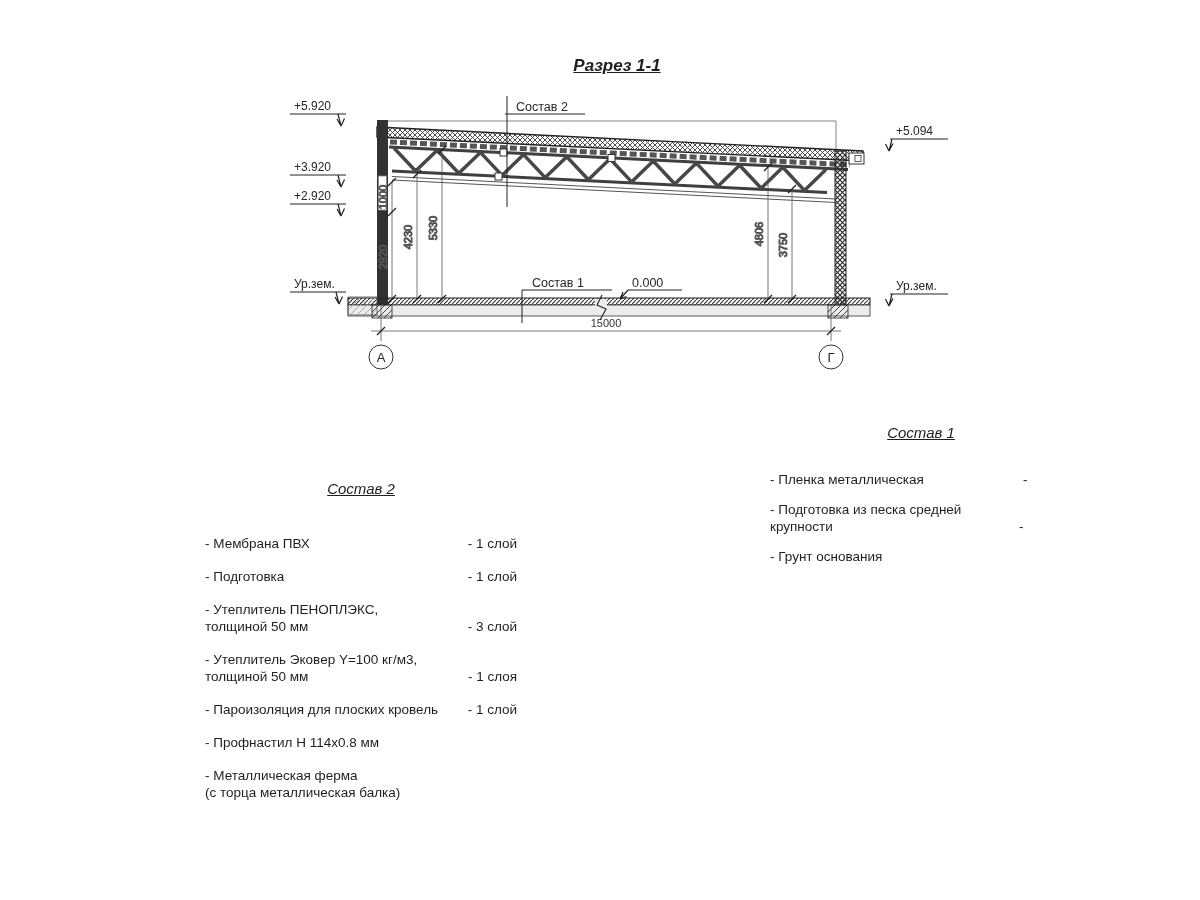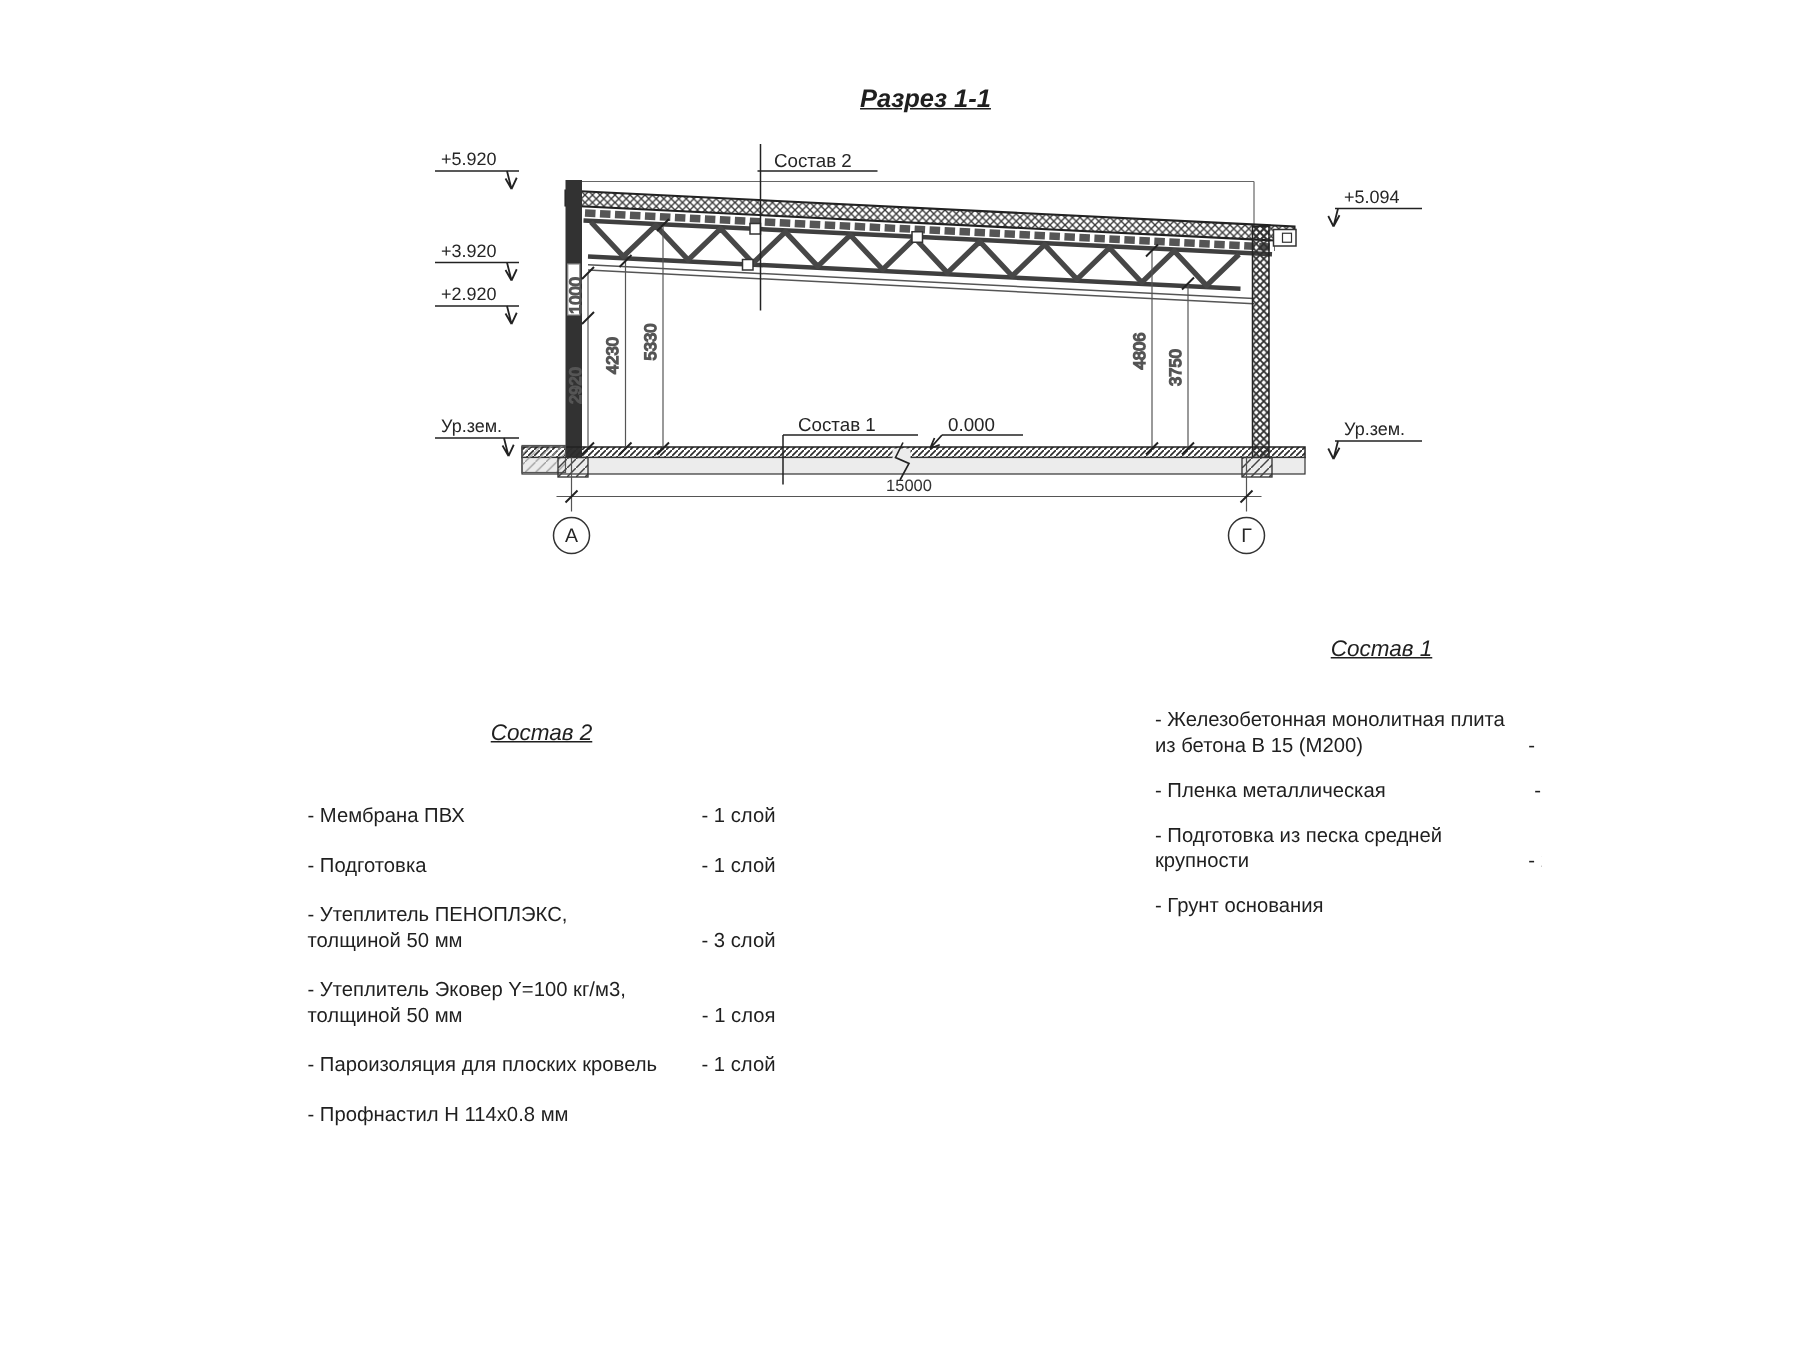--- a/index.html
+++ b/index.html
@@ -225,33 +225,33 @@
           <div>- Пароизоляция для плоских кровель</div>
         </div>
       <div class="val">- 1 слой</div>
     </div>
     <div class="row">
       <div class="name">
           <div>- Профнастил Н 114х0.8 мм</div>
         </div>
 
     </div>
+    <div class="row">
+      <div class="name">
+          <div>- Металлическая ферма</div>
+          <div class="line2">(с торца металлическая балка)</div>
+        </div>
+
+    </div>
   </div>
 
   <div class="mat-list" id="sostav1-list">
     <div class="heading">Состав 1</div>
     <div class="row">
       <div class="name">
-          <div>- Железобетонная  монолитная плита</div>
-          <div class="line2">из бетона В 15 (М200)</div>
-        </div>
-      <div class="val">- 100 мм</div>
-    </div>
-    <div class="row">
-      <div class="name">
           <div>- Пленка металлическая</div>
         </div>
       <div class="val">-  2 слоя</div>
     </div>
     <div class="row">
       <div class="name">
           <div>- Подготовка из песка средней</div>
           <div class="line2">крупности</div>
         </div>
       <div class="val">- 200 мм</div>

